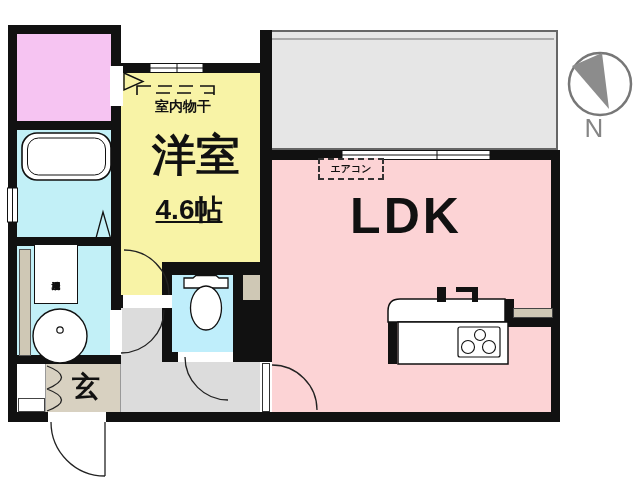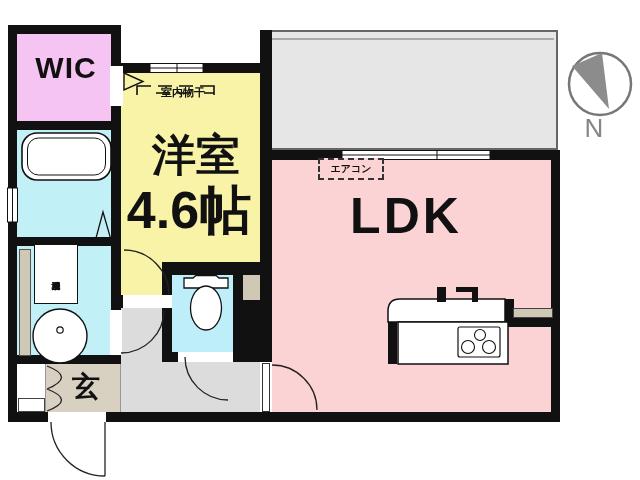--- a/index.html
+++ b/index.html
@@ -147,20 +147,19 @@
 
   <div class="fix" style="left:34px;top:244px;width:44px;height:60px;background:#fff;border:1.6px solid #111;">
     <span class="vtext">洗濯機置場</span>
   </div>
   <div class="fix" style="left:19px;top:249px;width:12px;height:107px;background:#cfc8b5;border:1px solid #555;"></div>
 
   <div class="aircon" style="left:318px;top:158px;width:62px;height:18px;font-size:10px;">
     <span>エアコン</span>
   </div>
 
-  <div class="lbl" style="left:66px;top:68px;font-size:30px;letter-spacing:1px;">WIC</div>
-  <div class="lbl" style="left:183px;top:92px;font-size:11px;">室内物干</div>
+  <div class="lbl" style="left:183px;top:106px;font-size:14px;">室内物干</div>
   <div class="lbl" style="left:189px;top:155px;font-size:44px;margin-left:7px;">洋室</div>
-  <div class="lbl" style="left:189px;top:210px;font-size:52px;">4.6帖</div>
+  <div class="lbl" style="left:189px;top:210px;font-size:28px;text-decoration:underline;">4.6帖</div>
   <div class="lbl" style="left:406px;top:216px;font-size:50px;letter-spacing:3px;">LDK</div>
   <div class="lbl" style="left:86px;top:387px;font-size:28px;">玄</div>
 
 </div>
 
 </body></html>

